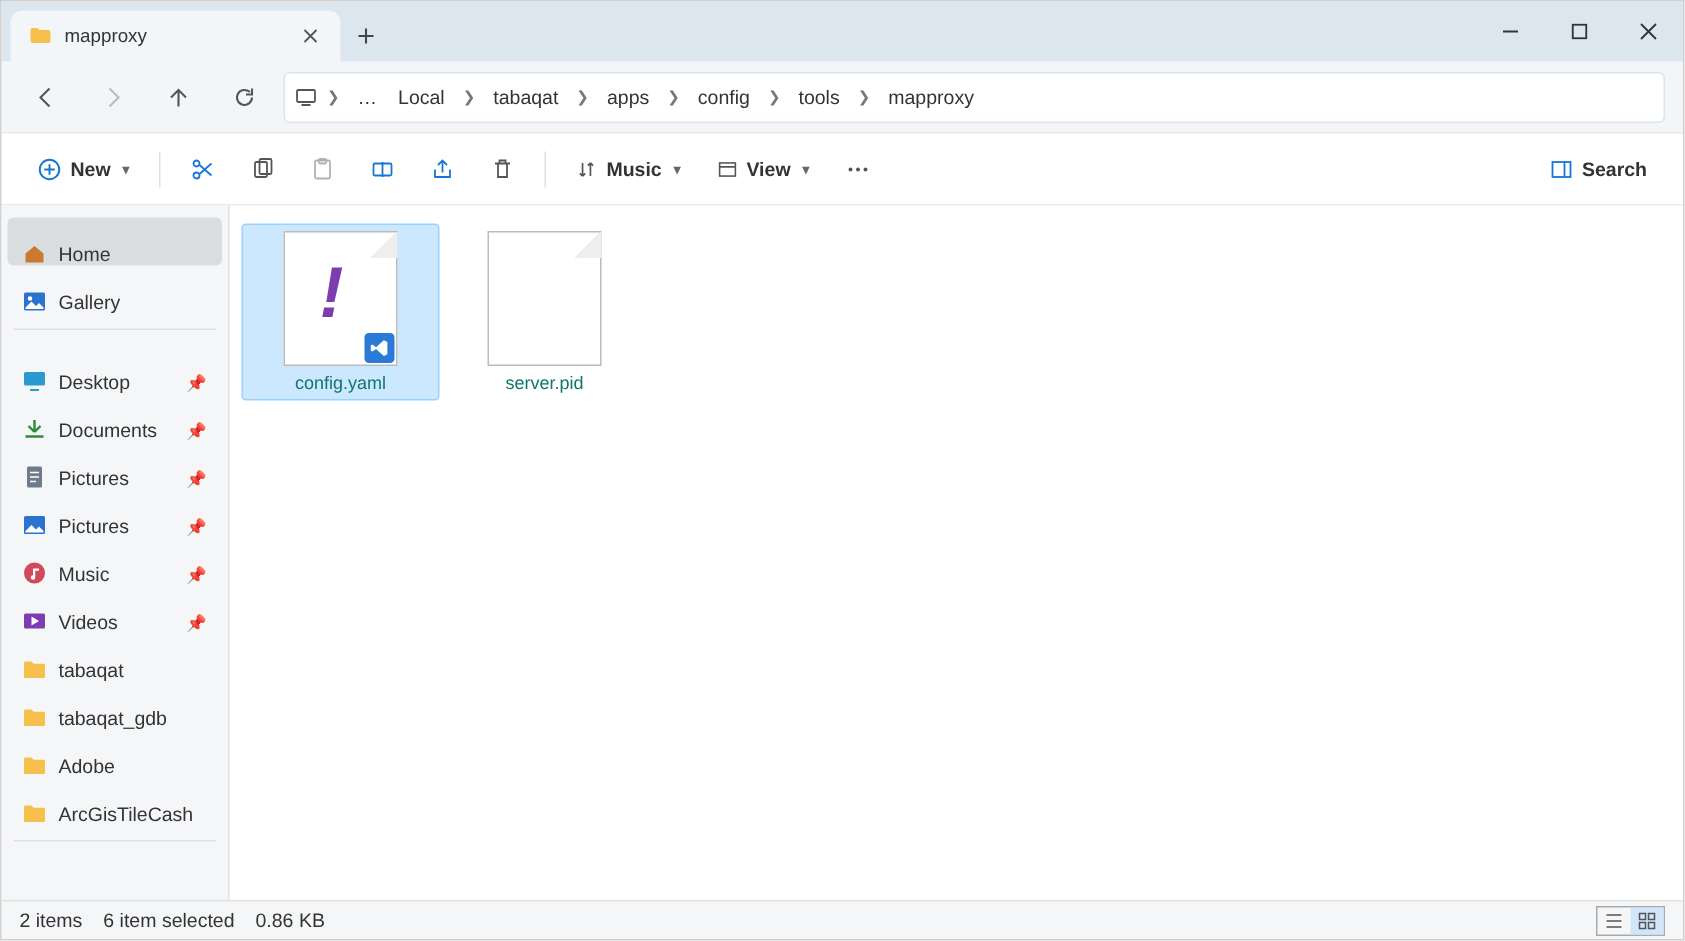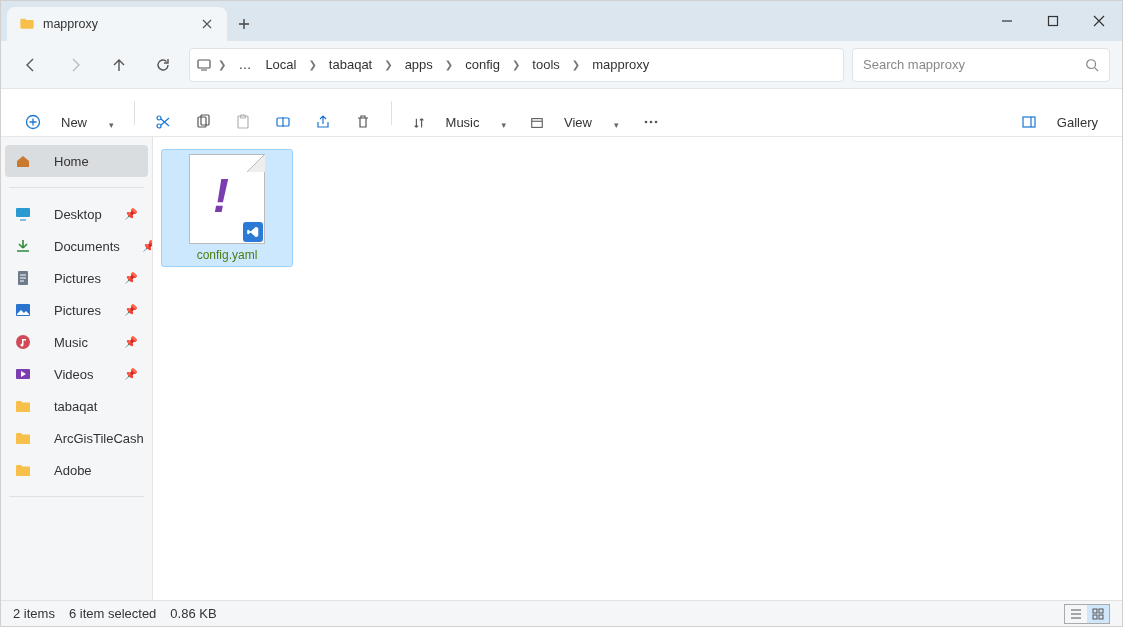--- a/index.html
+++ b/index.html
@@ -18,40 +18,40 @@
   .nav-btn { width:36px;height:36px; display:flex;align-items:center;justify-content:center;border-radius:4px;color:#555;}
   .nav-btn.disabled{color:#bbb;}
   .breadcrumb { flex:1; height:34px; background:#fff; border:1px solid #dfe3e7; border-radius:4px; display:flex; align-items:center; padding:0 6px; gap:2px; overflow:hidden;}
   .crumb-sep{ color:#777; padding:0 4px; font-size:10px;}
   .crumb {padding:4px 6px; border-radius:3px; white-space:nowrap;}
   .searchbox { width:258px; height:34px; background:#fff; border:1px solid #dfe3e7; border-radius:4px; display:flex;align-items:center; padding:0 10px; gap:10px;}
   .searchbox input{border:none;outline:none;flex:1;font-size:13px;color:#333;background:transparent;}
   .searchbox input::placeholder{color:#888;}
   
   .toolbar { height:48px; background:#fff; display:flex; align-items:center; padding:0 14px; gap:4px; border-bottom:1px solid #e7e7e7;}
-  .tbtn { height:34px; padding:0 10px; display:flex;align-items:flex-end;gap:20px;border-radius:4px;color:#444; font-size:13px;}
+  .tbtn { height:34px; padding:0 10px; display:flex;align-items:center;gap:6px;border-radius:4px;color:#444; font-size:13px;font-weight:bold;}
   .tbtn svg{display:block;}
   .tdivider{width:1px;height:24px;background:#e0e0e0;margin:0 6px;}
   .toolbar .spacer{flex:1;}
   .chev{font-size:9px;color:#666;margin-left:2px;}
   
   .main { flex:1; display:flex; background:#fff; overflow:hidden;}
   .sidebar { width:152px; background:#f5f6f8; border-right:1px solid #e3e3e3; padding:8px 4px; overflow-y:auto;}
-  .side-item { height:32px; display:flex; align-items:center; gap:23px; padding:0 10px; border-radius:4px; font-size:13px; color:#333; position:relative;}
+  .side-item { height:32px; display:flex; align-items:flex-end; gap:8px; padding:0 10px; border-radius:4px; font-size:13px; color:#333; position:relative;}
   .side-item.selected{background:#dadde0;}
   .side-item .ic{width:16px;height:16px;flex-shrink:0;}
   .side-sep{height:1px;background:#e0e0e0;margin:10px 4px;}
   .pin{margin-left:auto;color:#aaa;font-size:11px;}
   .content { flex:1; padding:10px 6px; display:flex; flex-wrap:wrap; align-content:flex-start; gap:0px; overflow:auto;}
   .file-item { width:132px; display:flex; flex-direction:column; align-items:center; padding:4px; border:1px solid transparent; border-radius:3px; margin:2px;}
   .file-item.selected{background:#cce8ff;border:1px solid #99d1ff;}
   .file-thumb{width:76px;height:90px;position:relative;margin-bottom:4px;}
   .page{position:absolute;inset:0;background:#fff;border:1px solid #bbb;}
   .corner{position:absolute;top:0;right:0;width:18px;height:18px;background:linear-gradient(135deg,transparent 49%,#bbb 50%,#eee 51%);}
-  .file-label{font-size:12px;text-align:right;color:#4d7c0f;}
+  .file-label{font-size:12px;text-align:right;color:#0f766e;}
   .badge{position:absolute;bottom:2px;right:2px;width:20px;height:20px;background:#2b7bd6;border-radius:3px;display:flex;align-items:center;justify-content:center;}
   .excl{position:absolute;top:14px;left:24px;font-size:48px;font-weight:700;color:#7b3db0;font-style:italic;}
   
   .statusbar{height:26px;background:#f4f6f8;border-top:1px solid #e2e2e2;display:flex;align-items:center;padding:0 12px;gap:14px;font-size:12px;color:#555;}
   .statusbar .spacer{flex:1;}
   .view-toggle{display:flex;gap:0;border:1px solid #aaa;}
   .vt{width:22px;height:18px;display:flex;align-items:center;justify-content:center;font-size:11px;}
   .vt.active{background:#d0e6fb;}
 </style>
 </head>
@@ -126,27 +126,20 @@
     <span class="crumb">tabaqat</span>
     <span class="crumb-sep">❯</span>
     <span class="crumb">apps</span>
     <span class="crumb-sep">❯</span>
     <span class="crumb">config</span>
     <span class="crumb-sep">❯</span>
     <span class="crumb">tools</span>
     <span class="crumb-sep">❯</span>
     <span class="crumb">mapproxy</span>
   </div>
-  <div class="searchbox">
-    <input placeholder="Search mapproxy" style="">
-    <svg width="14" height="14" viewBox="0 0 16 16">
-        <circle cx="7" cy="7" r="5" fill="none" stroke="#888" stroke-width="1.4"></circle>
-        <path stroke="#888" stroke-width="1.4" d="M11 11l4 4"></path>
-      </svg>
-  </div>
 </div>
 
 <div class="toolbar">
   <div class="tbtn">
     <svg width="16" height="16" viewBox="0 0 16 16">
         <circle cx="8" cy="8" r="6.5" fill="none" stroke="#1976d2" stroke-width="1.3"></circle>
         <path stroke="#1976d2" stroke-width="1.3" d="M8 4.5v7M4.5 8h7"></path>
       </svg>
     <span>New</span>
     <span class="chev">▾</span>
@@ -209,32 +202,40 @@
         <circle cx="8" cy="8" r="1.3" fill="#555"></circle>
         <circle cx="13" cy="8" r="1.3" fill="#555"></circle>
       </svg>
     </div>
   <div class="spacer"></div>
   <div class="tbtn">
     <svg width="16" height="16" viewBox="0 0 16 16">
         <rect x="2" y="3" width="12" height="10" fill="none" stroke="#1976d2" stroke-width="1.2"></rect>
         <path stroke="#1976d2" stroke-width="1.2" d="M10 3v10"></path>
       </svg>
-    <span>Gallery</span>
+    <span>Search</span>
   </div>
 </div>
 
 <div class="main">
   <div class="sidebar">
     <div class="side-item selected">
       <svg class="ic" viewBox="0 0 16 16">
           <path fill="#c97a2e" d="M2 8l6-5 6 5v6H2z"></path>
         </svg>
       <span>Home</span>
     </div>
+    <div class="side-item">
+      <svg class="ic" viewBox="0 0 16 16">
+          <rect x="1" y="2" width="14" height="12" rx="1" fill="#2a74d0"></rect>
+          <circle cx="5" cy="6" r="1.5" fill="#fff"></circle>
+          <path fill="#fff" d="M2 12l4-4 3 3 2-2 3 3v1H2z"></path>
+        </svg>
+      <span>Gallery</span>
+    </div>
     <div class="side-sep"></div>
     <div class="side-item">
       <svg class="ic" viewBox="0 0 16 16">
           <rect x="1" y="2" width="14" height="9" rx="1" fill="#2a9bd0"></rect>
           <path stroke="#2a9bd0" stroke-width="1.2" d="M5 14h6"></path>
         </svg>
       <span>Desktop</span>
       <span class="pin">📌</span>
     </div>
     <div class="side-item">
@@ -279,45 +280,58 @@
     <div class="side-item">
       <svg class="ic" viewBox="0 0 16 16">
           <path fill="#f6c04b" d="M1 4a1 1 0 0 1 1-1h4l1.5 1.5H14a1 1 0 0 1 1 1V13a1 1 0 0 1-1 1H2a1 1 0 0 1-1-1z"></path>
         </svg>
       <span>tabaqat</span>
     </div>
     <div class="side-item">
       <svg class="ic" viewBox="0 0 16 16">
           <path fill="#f6c04b" d="M1 4a1 1 0 0 1 1-1h4l1.5 1.5H14a1 1 0 0 1 1 1V13a1 1 0 0 1-1 1H2a1 1 0 0 1-1-1z"></path>
         </svg>
+      <span>tabaqat_gdb</span>
+    </div>
+    <div class="side-item">
+      <svg class="ic" viewBox="0 0 16 16">
+          <path fill="#f6c04b" d="M1 4a1 1 0 0 1 1-1h4l1.5 1.5H14a1 1 0 0 1 1 1V13a1 1 0 0 1-1 1H2a1 1 0 0 1-1-1z"></path>
+        </svg>
+      <span>Adobe</span>
+    </div>
+    <div class="side-item">
+      <svg class="ic" viewBox="0 0 16 16">
+          <path fill="#f6c04b" d="M1 4a1 1 0 0 1 1-1h4l1.5 1.5H14a1 1 0 0 1 1 1V13a1 1 0 0 1-1 1H2a1 1 0 0 1-1-1z"></path>
+        </svg>
       <span>ArcGisTileCash</span>
-    </div>
-    <div class="side-item">
-      <svg class="ic" viewBox="0 0 16 16">
-          <path fill="#f6c04b" d="M1 4a1 1 0 0 1 1-1h4l1.5 1.5H14a1 1 0 0 1 1 1V13a1 1 0 0 1-1 1H2a1 1 0 0 1-1-1z"></path>
-        </svg>
-      <span>Adobe</span>
     </div>
     <div class="side-sep"></div>
   </div>
 
   <div class="content">
     <div class="file-item selected">
       <div class="file-thumb">
         <div class="page"></div>
           <div class="corner"></div>
         <div class="excl">!</div>
         <div class="badge">
           <svg width="14" height="14" viewBox="0 0 24 24">
               <path fill="#fff" d="M17 3l4 2v14l-4 2-9-8-4 3-2-1V9l2-1 4 3 9-8z"></path>
             </svg>
         </div>
       </div>
       <span class="file-label">config.yaml</span>
     </div>
+    <div class="file-item">
+      <div class="file-thumb">
+        <div class="page"></div>
+          <div class="corner"></div>
+      </div>
+      <span class="file-label">server.pid</span>
+    </div>
   </div>
 </div>
 
 <div class="statusbar">
   <span>2 items</span>
   <span>6 item selected</span>
   <span>0.86 KB</span>
   <div class="spacer"></div>
   <div class="view-toggle">
     <div class="vt">

